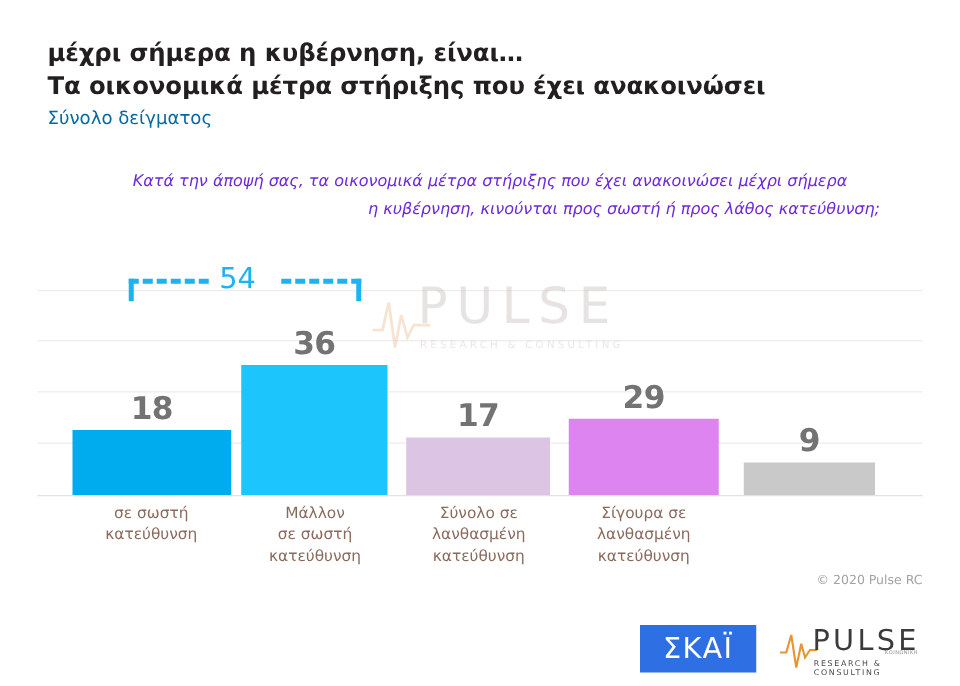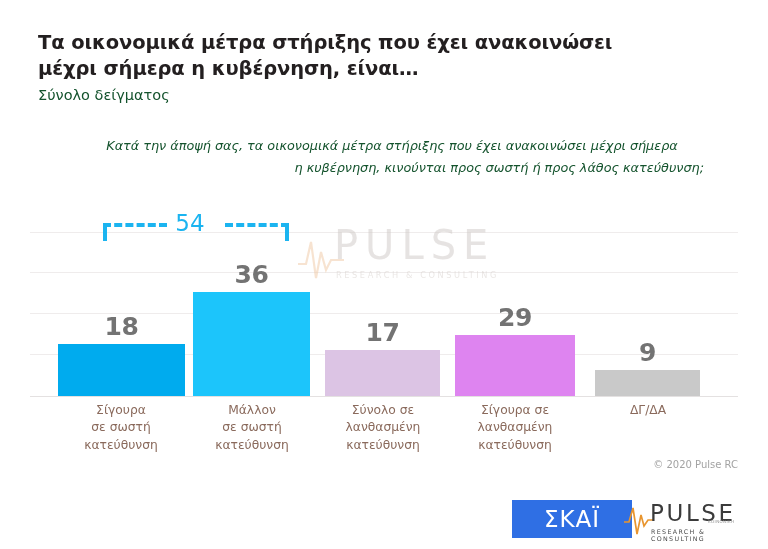--- a/index.html
+++ b/index.html
@@ -27,36 +27,36 @@
     font-size: 19.5px;
     font-weight: bold;
     line-height: 1.33;
     color: #231f20;
     letter-spacing: -0.1px;
   }
   .title-line { display: block; }
   .subtitle {
     margin-top: 5px;
     font-size: 14.5px;
-    color: #14532d;
+    color: #0369a1;
     font-weight: normal;
     line-height: 1.2;
   }
 
   
   .question {
     position: absolute;
     left: 72px;
     top: 135px;
     width: 640px;
     text-align: center;
     font-style: italic;
     font-size: 12.8px;
     line-height: 1.75;
-    color: #14532d;
+    color: #6d28d9;
   }
   .q-line { display: block; }
   .q-line.second { text-align: right; padding-right: 8px; }
 
   
   .chart {
     position: absolute;
     left: 0;
     top: 212px;
     width: 768px;
@@ -185,21 +185,21 @@
     position: absolute;
     left: 0;
     top: 496px;
     width: 768px;
     height: 53px;
   }
   .skai-logo {
     position: absolute;
     left: 512px;
     top: 4px;
-    width: 120px;
+    width: 93px;
     height: 38px;
     background: #2f6fe4;
     display: flex;
     align-items: center;
     justify-content: center;
   }
   .skai-text {
     color: #ffffff;
     font-size: 23px;
     font-weight: normal;
@@ -241,22 +241,22 @@
     position: absolute;
     left: 0;
     top: 4px;
   }
 </style>
 </head>
 <body>
 
 <div class="header">
   <div class="title">
+    <span class="title-line">μέχρι σήμερα η κυβέρνηση, είναι…</span>
     <span class="title-line">Τα οικονομικά μέτρα στήριξης που έχει ανακοινώσει</span>
-    <span class="title-line">μέχρι σήμερα η κυβέρνηση, είναι…</span>
   </div>
   <div class="subtitle">Σύνολο δείγματος</div>
 </div>
 
 <div class="question">
   <span class="q-line">Κατά την άποψή σας, τα οικονομικά μέτρα στήριξης που έχει ανακοινώσει μέχρι σήμερα</span>
   <span class="q-line second">η κυβέρνηση, κινούνται προς σωστή ή προς λάθος κατεύθυνση;</span>
 </div>
 
 <div class="chart">
@@ -292,42 +292,38 @@
     <div class="bright" style="right:0"></div>
     <div class="bline" style="left:0;   width:64px;"></div>
     <div class="bline" style="right:0;  width:64px;"></div>
     <div class="blabel" style="left:0; width:174px;">54</div>
   </div>
 
 </div>
 
 <div class="cats">
   <div class="cat" style="left:52px;  width:138px;">
-      <span>Σίγουρα</span>
       <span>σε σωστή</span>
       <span>κατεύθυνση</span>
     </div>
   <div class="cat" style="left:186px; width:132px;">
       <span>Μάλλον</span>
       <span>σε σωστή</span>
       <span>κατεύθυνση</span>
     </div>
   <div class="cat" style="left:318px; width:130px;">
       <span>Σύνολο σε</span>
       <span>λανθασμένη</span>
       <span>κατεύθυνση</span>
     </div>
   <div class="cat" style="left:448px; width:134px;">
       <span>Σίγουρα σε</span>
       <span>λανθασμένη</span>
       <span>κατεύθυνση</span>
     </div>
-  <div class="cat" style="left:592px; width:112px;">
-      <span>ΔΓ/ΔΑ</span>
-    </div>
 </div>
 
 <div class="copyright">© 2020 Pulse RC</div>
 
 <div class="footer">
   <div class="skai-logo">
     <span class="skai-text">ΣΚΑΪ</span>
   </div>
   <div class="pulse-logo">
     <svg class="pulse-wave" width="30" height="36" viewBox="0 0 30 36">

